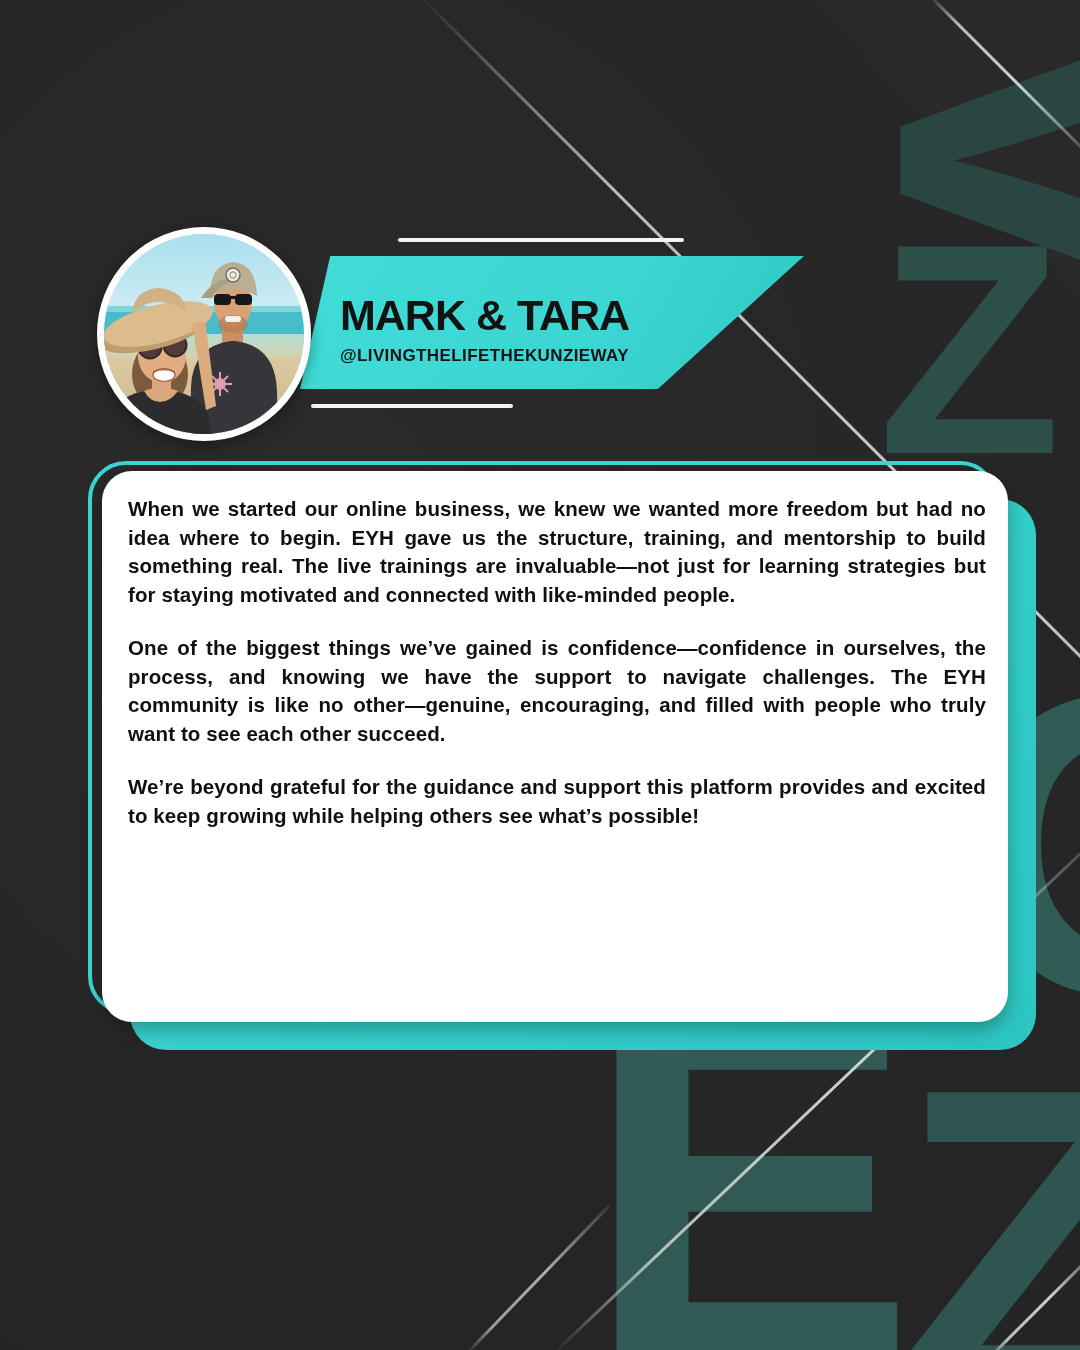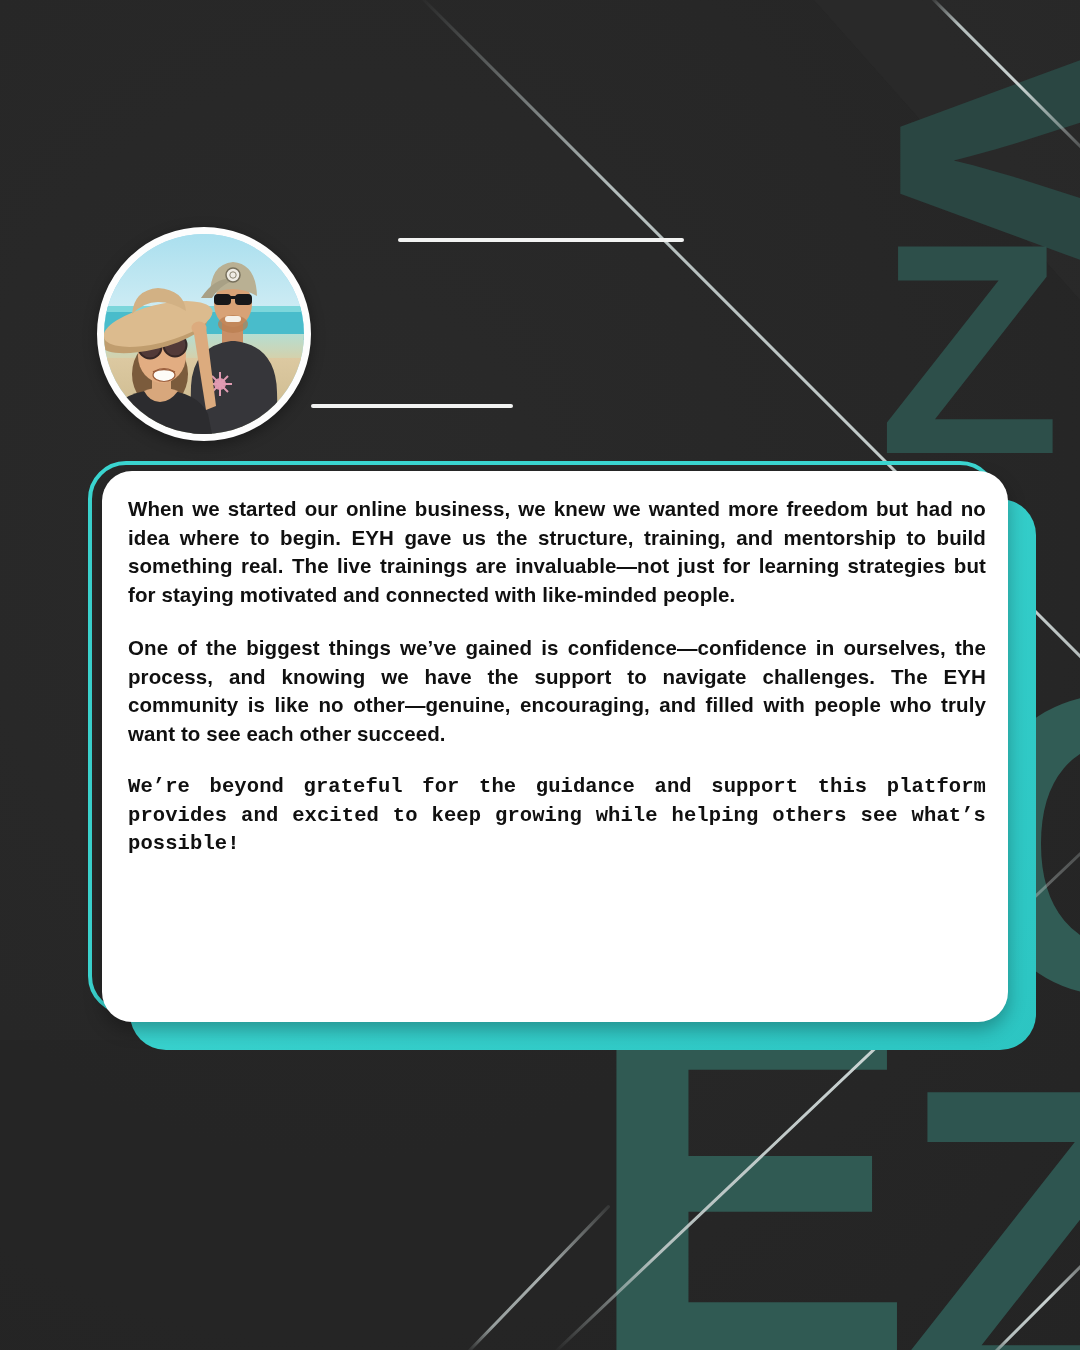--- a/index.html
+++ b/index.html
@@ -72,21 +72,21 @@
   }
   .card{
     position:absolute;z-index:5;left:102px;top:471px;width:906px;height:551px;
     background:var(--card);border-radius:30px;overflow:hidden;
     padding:24px 22px 18px 26px;box-shadow:0 8px 18px rgba(0,0,0,.28);
   }
   .card p{
     font-size:20.5px;font-weight:bold;color:var(--ink);line-height:28.5px;
     text-align:justify;letter-spacing:.1px;margin-bottom:25px;
   }
-  .card p:last-child{margin-bottom:0;font-family:Liberation Mono, monospace;}
+  .card p:last-child{margin-bottom:0;}
 </style>
 </head>
 <body>
 
 <div class="stage">
 
   <div class="facet facet-a"></div>
   <div class="facet facet-b"></div>
 
   <span class="bg-letter l-v">V</span>
@@ -95,20 +95,24 @@
   <span class="bg-letter l-e">E</span>
   <span class="bg-letter l-z2">Z</span>
 
   <div class="diag diag-grad diag-1"></div>
   <div class="diag diag-grad diag-2"></div>
   <div class="diag diag-grad diag-3"></div>
   <div class="diag diag-grad diag-4"></div>
   <div class="diag diag-grad diag-5"></div>
 
   <div class="hline hline-top"></div>
+  <div class="banner">
+    <div class="banner-title">MARK &amp; TARA</div>
+    <div class="banner-handle">@LIVINGTHELIFETHEKUNZIEWAY</div>
+  </div>
   <div class="hline hline-bottom"></div>
 
   <div class="photo">
     <svg viewBox="0 0 200 200">
       <defs>
         <linearGradient id="sky" x1="0" y1="0" x2="0" y2="1">
           <stop offset="0" stop-color="#aadfee"></stop>
             <stop offset="1" stop-color="#d9f0f6"></stop>
         </linearGradient>
         <linearGradient id="shal" x1="0" y1="0" x2="0" y2="1">

